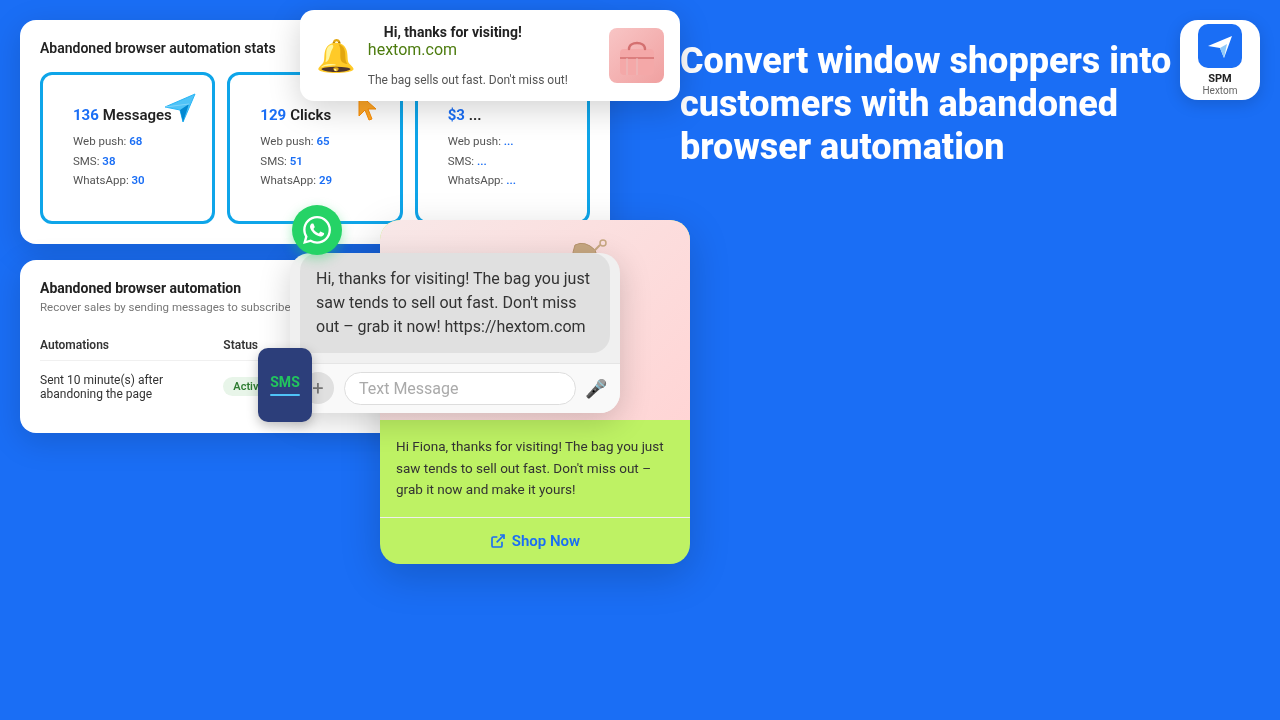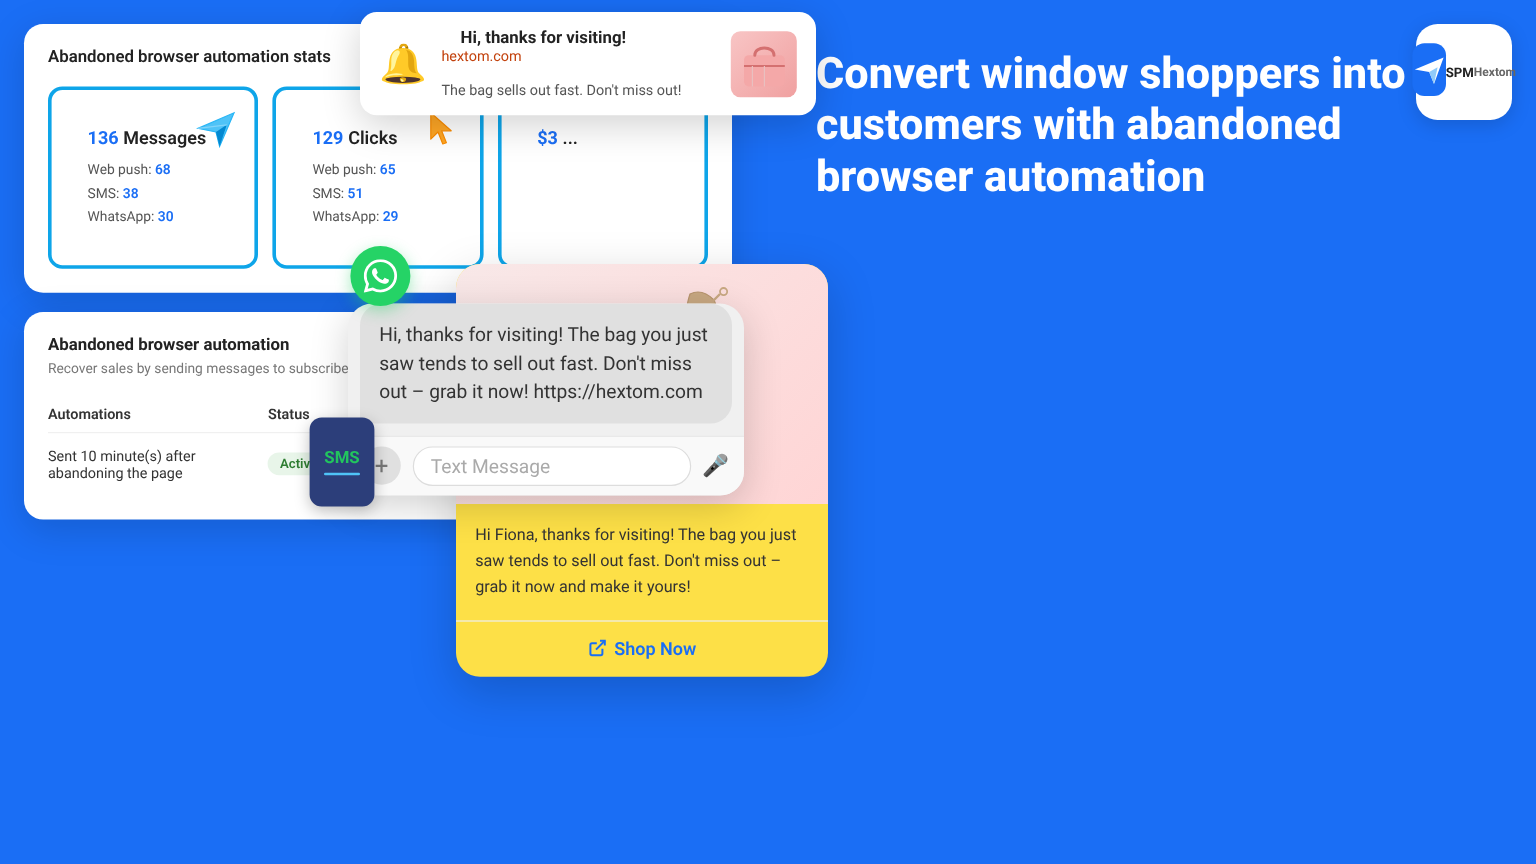--- a/index.html
+++ b/index.html
@@ -196,22 +196,22 @@
     }
 
     .notif-title {
       font-weight: 700;
       font-size: 14px;
       color: #222;
       margin-left: 16px;
     }
 
     .notif-domain {
-      font-size: 12px;
-      color: #c2410c;
+      font-size: 16px;
+      color: #4d7c0f;
     }
 
     .notif-text {
       font-size: 12px;
       color: #555;
       margin-top: 14px;
     }
 
     .notif-image {
       width: 55px;
@@ -321,21 +321,21 @@
       font-size: 18px;
       color: #777;
     }
 
     
     .product-card {
       position: absolute;
       right: -60px;
       top: 200px;
       width: 310px;
-      background: #fde047;
+      background: #bef264;
       border-radius: 20px;
       box-shadow: 0 12px 40px rgba(0,0,0,0.18);
       overflow: hidden;
       z-index: 12;
     }
 
     .product-image-area {
       width: 100%;
       height: 200px;
       background: linear-gradient(135deg, #f8e8e8, #ffd5d5);
@@ -347,21 +347,21 @@
 
     .product-message {
       padding: 16px;
       font-size: 13.5px;
       color: #333;
       line-height: 1.6;
     }
 
     .shop-now-btn {
       display: flex;
-      align-items: flex-start;
+      align-items: center;
       justify-content: center;
       gap: 6px;
       padding: 14px;
       border-top: 1px solid #eee;
       color: #1a6ef5;
       font-weight: 600;
       font-size: 15px;
       cursor: pointer;
     }
 
@@ -384,20 +384,21 @@
     
     .spm-logo {
       position: absolute;
       top: 20px;
       right: 20px;
       width: 80px;
       height: 80px;
       background: white;
       border-radius: 18px;
       display: flex;
+      flex-direction: column;
       align-items: center;
       justify-content: center;
       box-shadow: 0 4px 16px rgba(0,0,0,0.15);
     }
 
     .spm-icon {
       width: 44px;
       height: 44px;
       background: #1a6ef5;
       border-radius: 10px;
@@ -476,20 +477,25 @@
             <svg width="34" height="34" viewBox="0 0 34 34" fill="none">
               <path d="M8 4 L8 26 L14 20 L18 30 L21 29 L17 19 L25 19 Z" fill="#ffa726" stroke="#fb8c00" stroke-width="1" stroke-linejoin="round"></path>
             </svg>
           </div>
         </div>
 
         <div class="stat-card">
           <div>
             <span class="stat-number">$3</span>
             <span class="stat-label">...</span>
+          </div>
+          <div class="stat-detail">
+            Web push: <span>...</span><br>
+            SMS: <span>...</span><br>
+            WhatsApp: <span>...</span>
           </div>
         </div>
       </div>
     </div>
 
     <div class="automation-section">
       <div class="section-title">Abandoned browser automation</div>
       <div class="section-subtitle">Recover sales by sending messages to subscribers who abandoneded product pages</div>
 
       <div class="table-header">
@@ -589,16 +595,16 @@
   </div>
 
   <div class="spm-logo">
     <div class="spm-icon">
       <svg width="28" height="28" viewBox="0 0 28 28" fill="none">
         <polygon points="2,14 26,4 18,26 14,16 2,14" fill="white"></polygon>
         <polygon points="14,16 18,26 21,12" fill="#90caf9"></polygon>
       </svg>
     </div>
     <div class="spm-label">SPM</div>
-    <div class="spm-label" style="font-weight:700;color:#666;font-size:10px;">Hextom</div>
+    <div class="spm-label" style="font-weight:400;color:#666;font-size:10px;">Hextom</div>
   </div>
 
 </div>
 
 </body></html>

